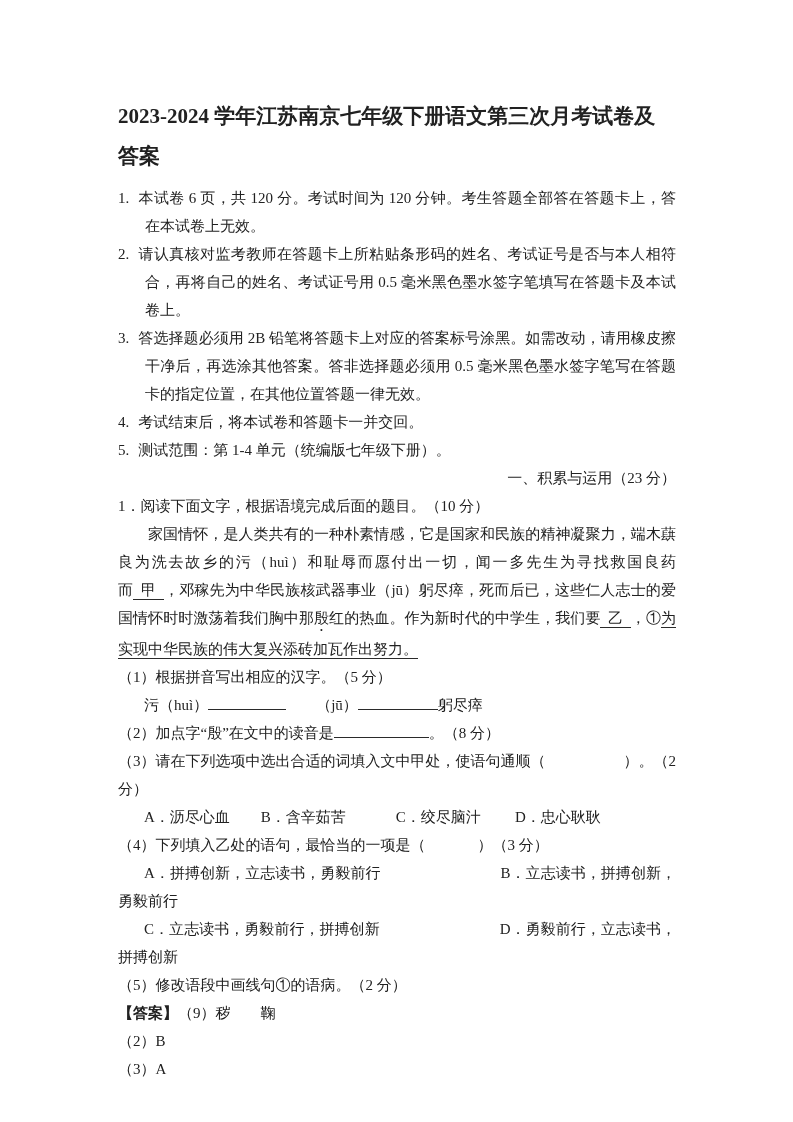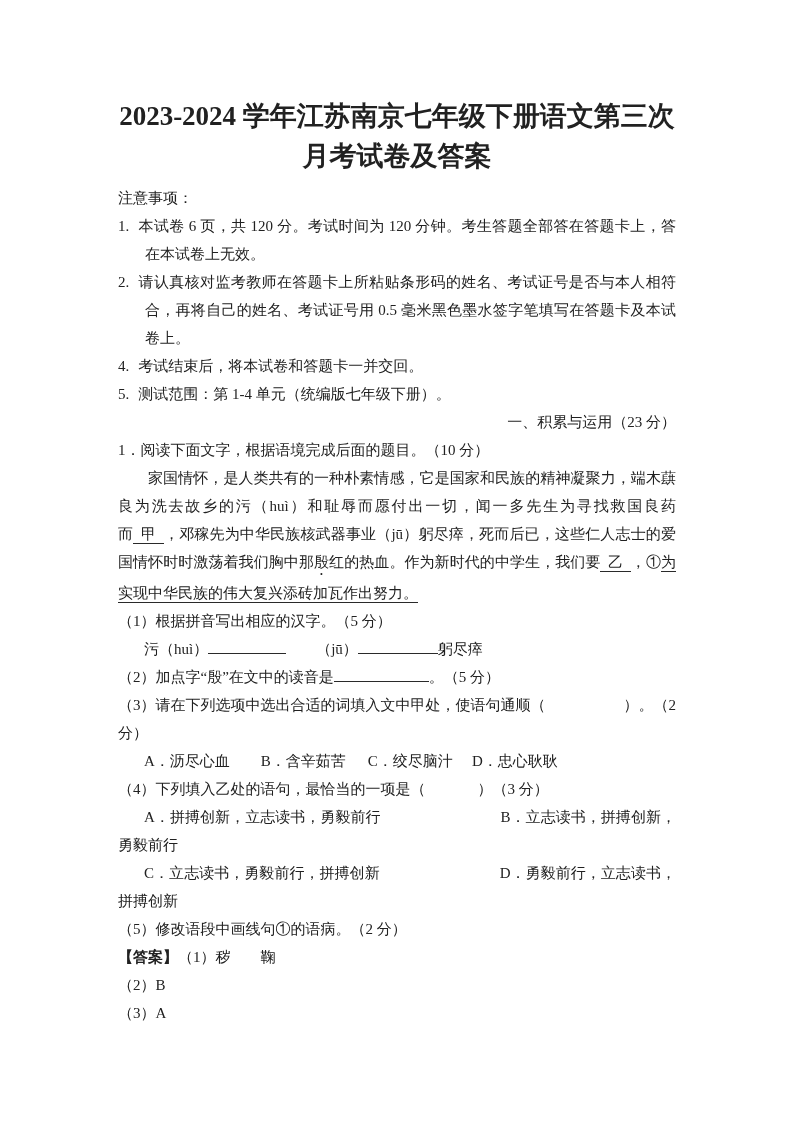--- a/index.html
+++ b/index.html
@@ -11,22 +11,22 @@
     background: #ffffff;
     color: #212121;
     font-family: "Liberation Serif", "DejaVu Serif", serif;
     font-size: 15px;
     line-height: 28px;
     box-sizing: border-box;
     padding: 96px 117px 0 118px;
     overflow: hidden;
   }
   .title {
-    text-align: center;
-    font-size: 27px;
+    text-align: left;
+    font-size: 21px;
     font-weight: 700;
     line-height: 40px;
     margin-bottom: 8px;
   }
   .line { text-align: justify; }
   .center { text-align: right; }
   .hang { padding-left: 27px; text-indent: -27px; text-align: justify; }
   .hang .num { margin-right: 9px; }
   .passage { text-indent: 2em; text-align: justify; }
   .seg-u { border-bottom: 1px solid #2a2a2a; padding-bottom: 1px; }
@@ -40,68 +40,70 @@
     display: inline-block;
     border-bottom: 1px solid #2a2a2a;
     height: 15px;
     vertical-align: baseline;
   }
   .spacer { display: inline-block; height: 1px; }
   .indent1 { padding-left: 26px; }
   .opts { padding-left: 26px; }
   .opts .o { display: inline-block; }
   .opts .o2 { margin-left: 31px; }
-  .opts .o3 { margin-left: 22px; }
-  .opts .o4 { margin-left: 19px; }
+  .opts .o3 { margin-left: 50px; }
+  .opts .o4 { margin-left: 34px; }
   .options-wrap { text-indent: 26px; text-align: justify; }
   .ans-label { font-weight: 700; }
 </style>
 </head>
 <body>
 
 <div class="page">
 
   <div class="title">2023-2024 学年江苏南京七年级下册语文第三次月考试卷及答案</div>
 
-  <div class="line">注意事项：</div>
 
   <div class="hang">
     <span class="num">1.</span><span>本试卷 6 页，共 120 分。考试时间为 120 分钟。考生答题全部答在答题卡上，答在本试卷上无效。</span>
   </div>
   <div class="hang">
     <span class="num">2.</span><span>请认真核对监考教师在答题卡上所粘贴条形码的姓名、考试证号是否与本人相符合，再将自己的姓名、考试证号用 0.5 毫米黑色墨水签字笔填写在答题卡及本试卷上。</span>
+  </div>
+  <div class="hang">
+    <span class="num">3.</span><span>答选择题必须用 2B 铅笔将答题卡上对应的答案标号涂黑。如需改动，请用橡皮擦干净后，再选涂其他答案。答非选择题必须用 0.5 毫米黑色墨水签字笔写在答题卡的指定位置，在其他位置答题一律无效。</span>
   </div>
   <div class="hang">
     <span class="num">4.</span><span>考试结束后，将本试卷和答题卡一并交回。</span>
   </div>
   <div class="hang">
     <span class="num">5.</span><span>测试范围：第 1-4 单元（统编版七年级下册）。</span>
   </div>
 
   <div class="center">一、积累与运用（23 分）</div>
 
   <div class="line">1．阅读下面文字，根据语境完成后面的题目。（10 分）</div>
 
   <div class="passage"><span>家国情怀，是人类共有的一种朴素情感，它是国家和民族的精神凝聚力，端木蕻良为洗去故乡的污（huì）和耻辱而愿付出一切，闻一多先生为寻找救国良药而</span><span class="seg-u">&nbsp;&nbsp;甲&nbsp;&nbsp;</span><span>，邓稼先为中华民族核武器事业（jū）躬尽瘁，死而后已，这些仁人志士的爱国情怀时时激荡着我们胸中那</span><span class="seg-d">殷</span><span>红的热血。作为新时代的中学生，我们要</span><span class="seg-u">&nbsp;&nbsp;乙&nbsp;&nbsp;</span><span>，①</span><span class="seg-u">为实现中华民族的伟大复兴添砖加瓦作出努力。</span></div>
 
   <div class="line">（1）根据拼音写出相应的汉字。（5 分）</div>
   <div class="line indent1"><span>污（huì）</span><span class="blank" style="width: 78px;"></span><span class="spacer" style="width: 30px;"></span><span>（jū）</span><span class="blank" style="width: 80px;"></span><span>躬尽瘁</span></div>
 
-  <div class="line"><span>（2）加点字“殷”在文中的读音是</span><span class="blank" style="width: 95px;"></span><span>。（5 分）</span></div>
+  <div class="line"><span>（2）加点字“殷”在文中的读音是</span><span class="blank" style="width: 95px;"></span><span>。（8 分）</span></div>
 
   <div class="line"><span>（3）请在下列选项中选出合适的词填入文中甲处，使语句通顺（</span><span class="spacer" style="width: 78px;"></span><span>）。（2 分）</span></div>
   <div class="opts">
     <span class="o o1">A．沥尽心血</span><span class="o o2">B．含辛茹苦</span><span class="o o3">C．绞尽脑汁</span><span class="o o4">D．忠心耿耿</span>
   </div>
 
   <div class="line"><span>（4）下列填入乙处的语句，最恰当的一项是（</span><span class="spacer" style="width: 52px;"></span><span>）（3 分）</span></div>
   <div class="options-wrap"><span>A．拼搏创新，立志读书，勇毅前行</span><span class="spacer" style="width: 120px;"></span><span>B．立志读书，拼搏创新，勇毅前行</span></div>
   <div class="options-wrap"><span>C．立志读书，勇毅前行，拼搏创新</span><span class="spacer" style="width: 120px;"></span><span>D．勇毅前行，立志读书，拼搏创新</span></div>
 
   <div class="line">（5）修改语段中画线句①的语病。（2 分）</div>
 
   <div class="line">
-    <span class="ans-label">【答案】</span><span><span>（1）秽</span><span class="spacer" style="width: 30px;"></span><span>鞠</span></span>
+    <span class="ans-label">【答案】</span><span><span>（9）秽</span><span class="spacer" style="width: 30px;"></span><span>鞠</span></span>
   </div>
   <div class="line">（2）B</div>
   <div class="line">（3）A</div>
 
 </div>
 
 </body></html>

